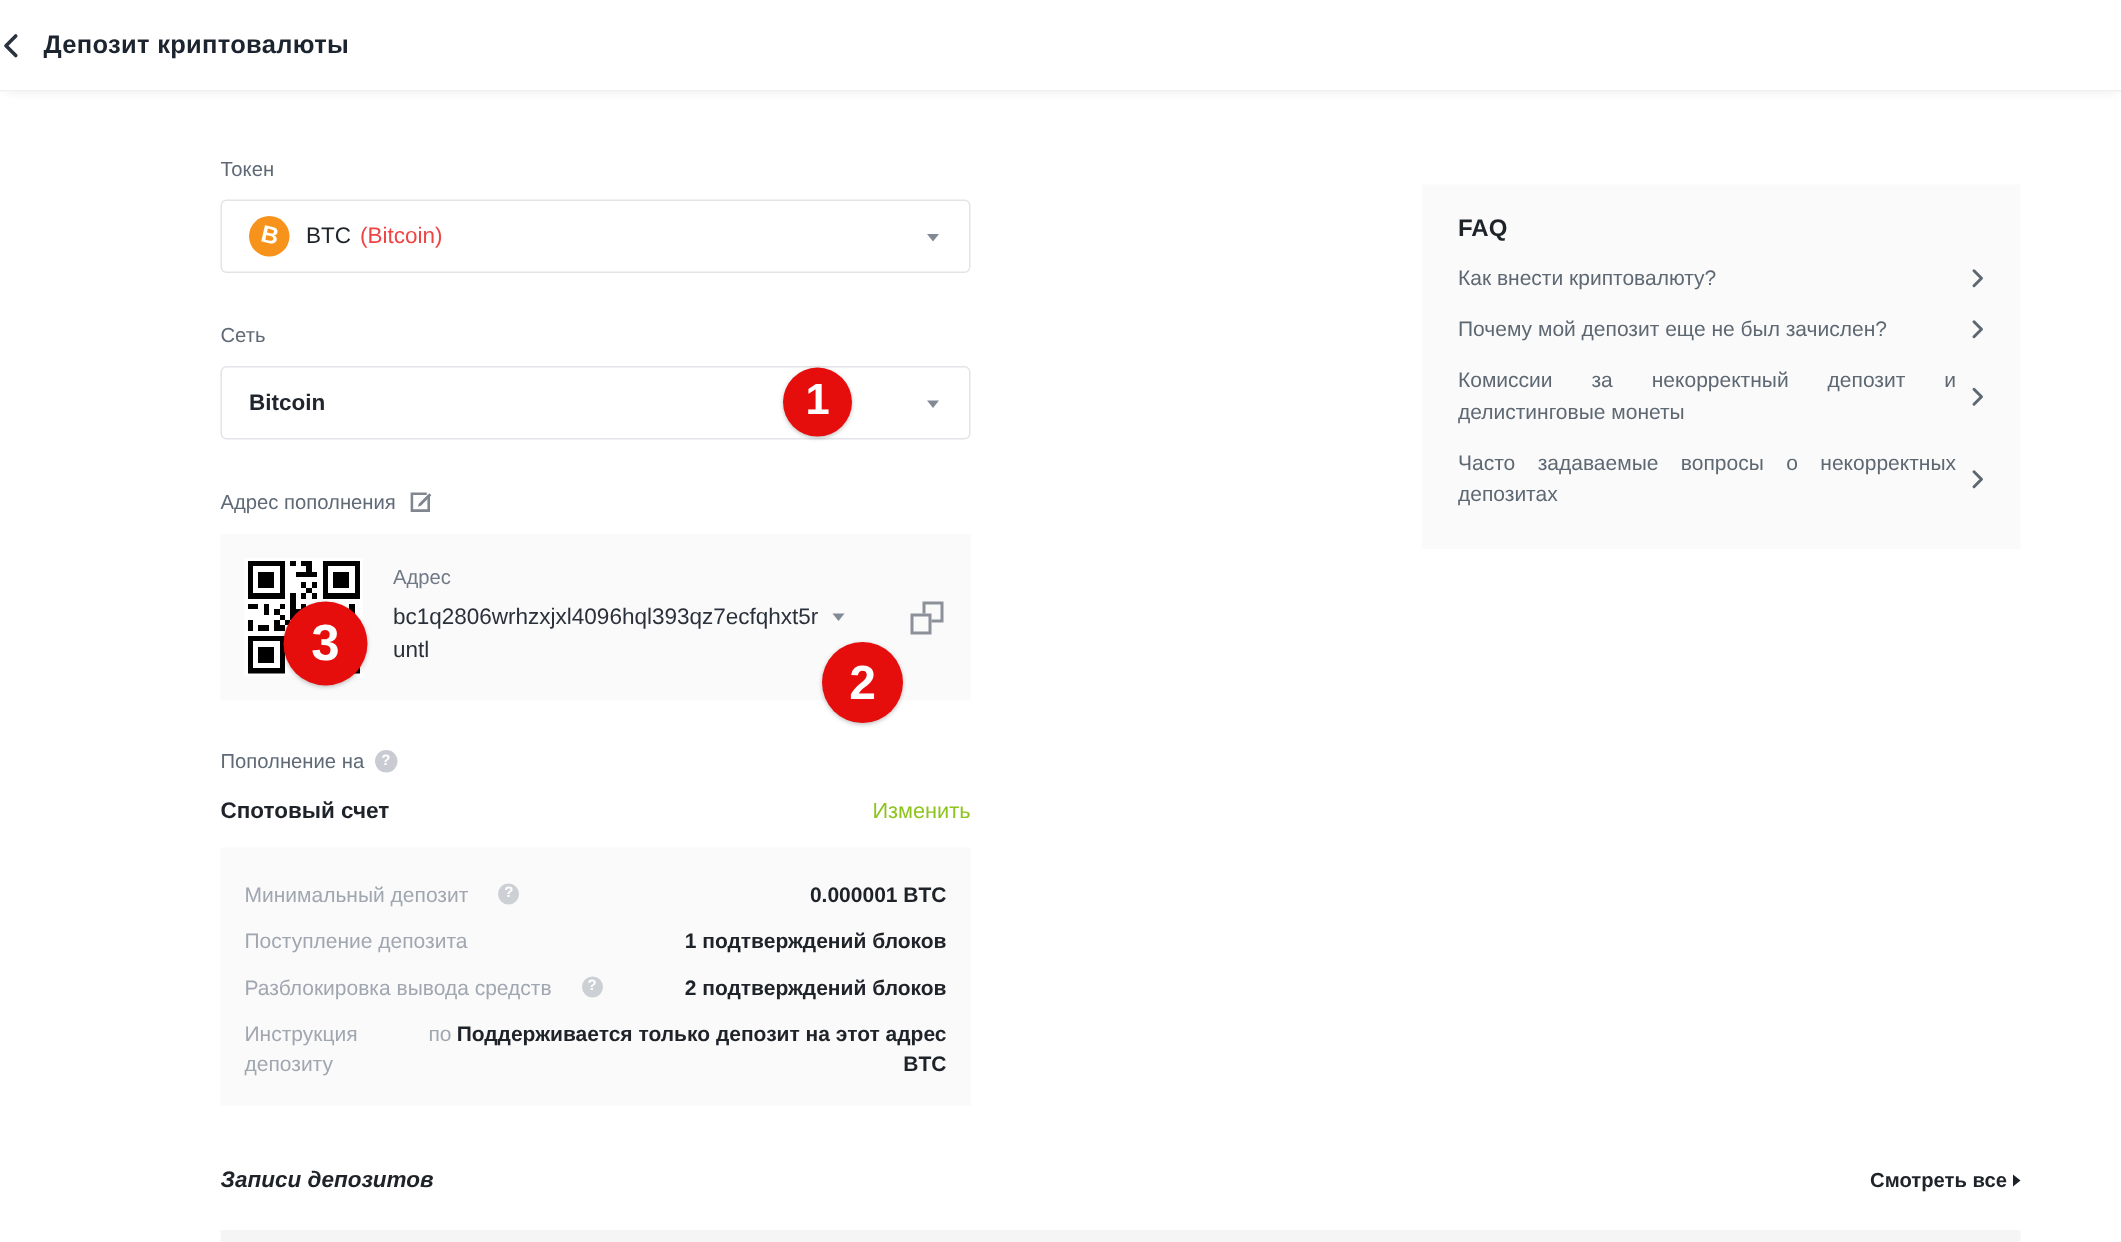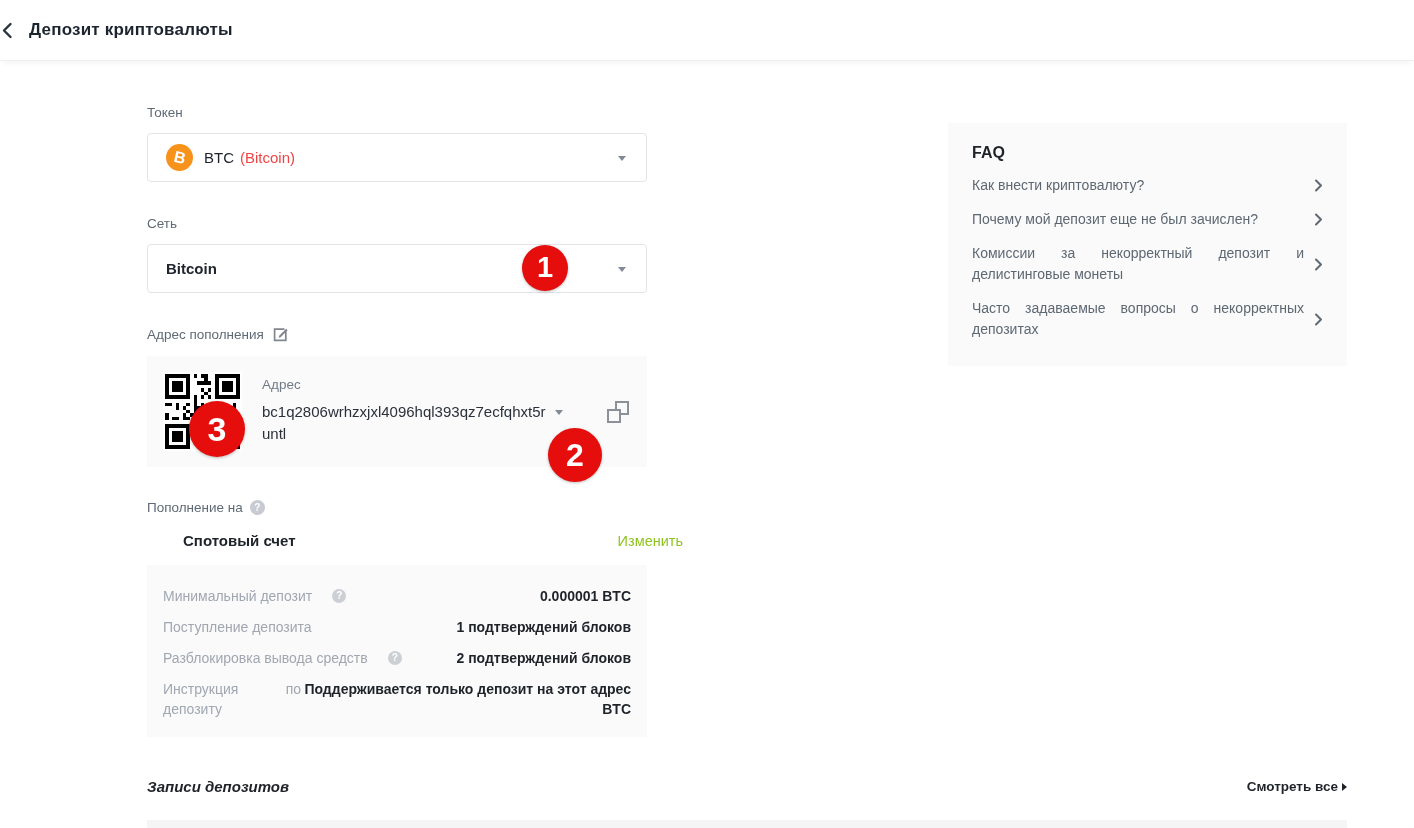--- a/index.html
+++ b/index.html
@@ -42,21 +42,21 @@
   .qr-wrap svg { display:block; width:75px; height:75px; }
   .addr-col { margin-left:20px; flex:1; min-width:0; }
   .addr-label { font-size:13.5px; color:#707a87; margin-top:5px; }
   .addr-value { margin-top:9px; font-size:15px; color:#2a313b; line-height:22px; word-break:break-all; }
   .addr-caret { margin-left:9px; position:relative; top:-2px; cursor:pointer; }
   .copy-icon { position:absolute; right:18px; top:45px; width:22px; height:22px; cursor:pointer; }
   .copy-icon .back { position:absolute; top:0; right:0; width:14px; height:14px; border:2px solid #8b9099; }
   .copy-icon .front { position:absolute; left:0; bottom:0; width:14px; height:14px; border:2px solid #8b9099; background:#fafafa; }
 
   
-  .account-row { margin-top:17px; display:flex; justify-content:space-between; align-items:center; width:500px;margin-left:36px; }
+  .account-row { margin-top:17px; display:flex; justify-content:space-between; align-items:center; width:500px; }
   .account-name { font-size:15px; font-weight:700; color:#1e2329; }
   .change-link { font-size:14.5px; cursor:pointer; }
 
   .help-icon { width:15px; height:15px; border-radius:50%; background:#c8ccd2; color:#fff;
     font-size:10px; font-weight:700; line-height:15px; text-align:center; display:inline-block; flex:0 0 auto; }
   .help-icon::after { content:"?"; }
 
   
   .details-box { margin-top:16px; width:500px; background:#fafafa; padding:21px 16px 18px; }
   .detail-row { display:flex; justify-content:space-between; align-items:flex-start; margin-bottom:11px; }

